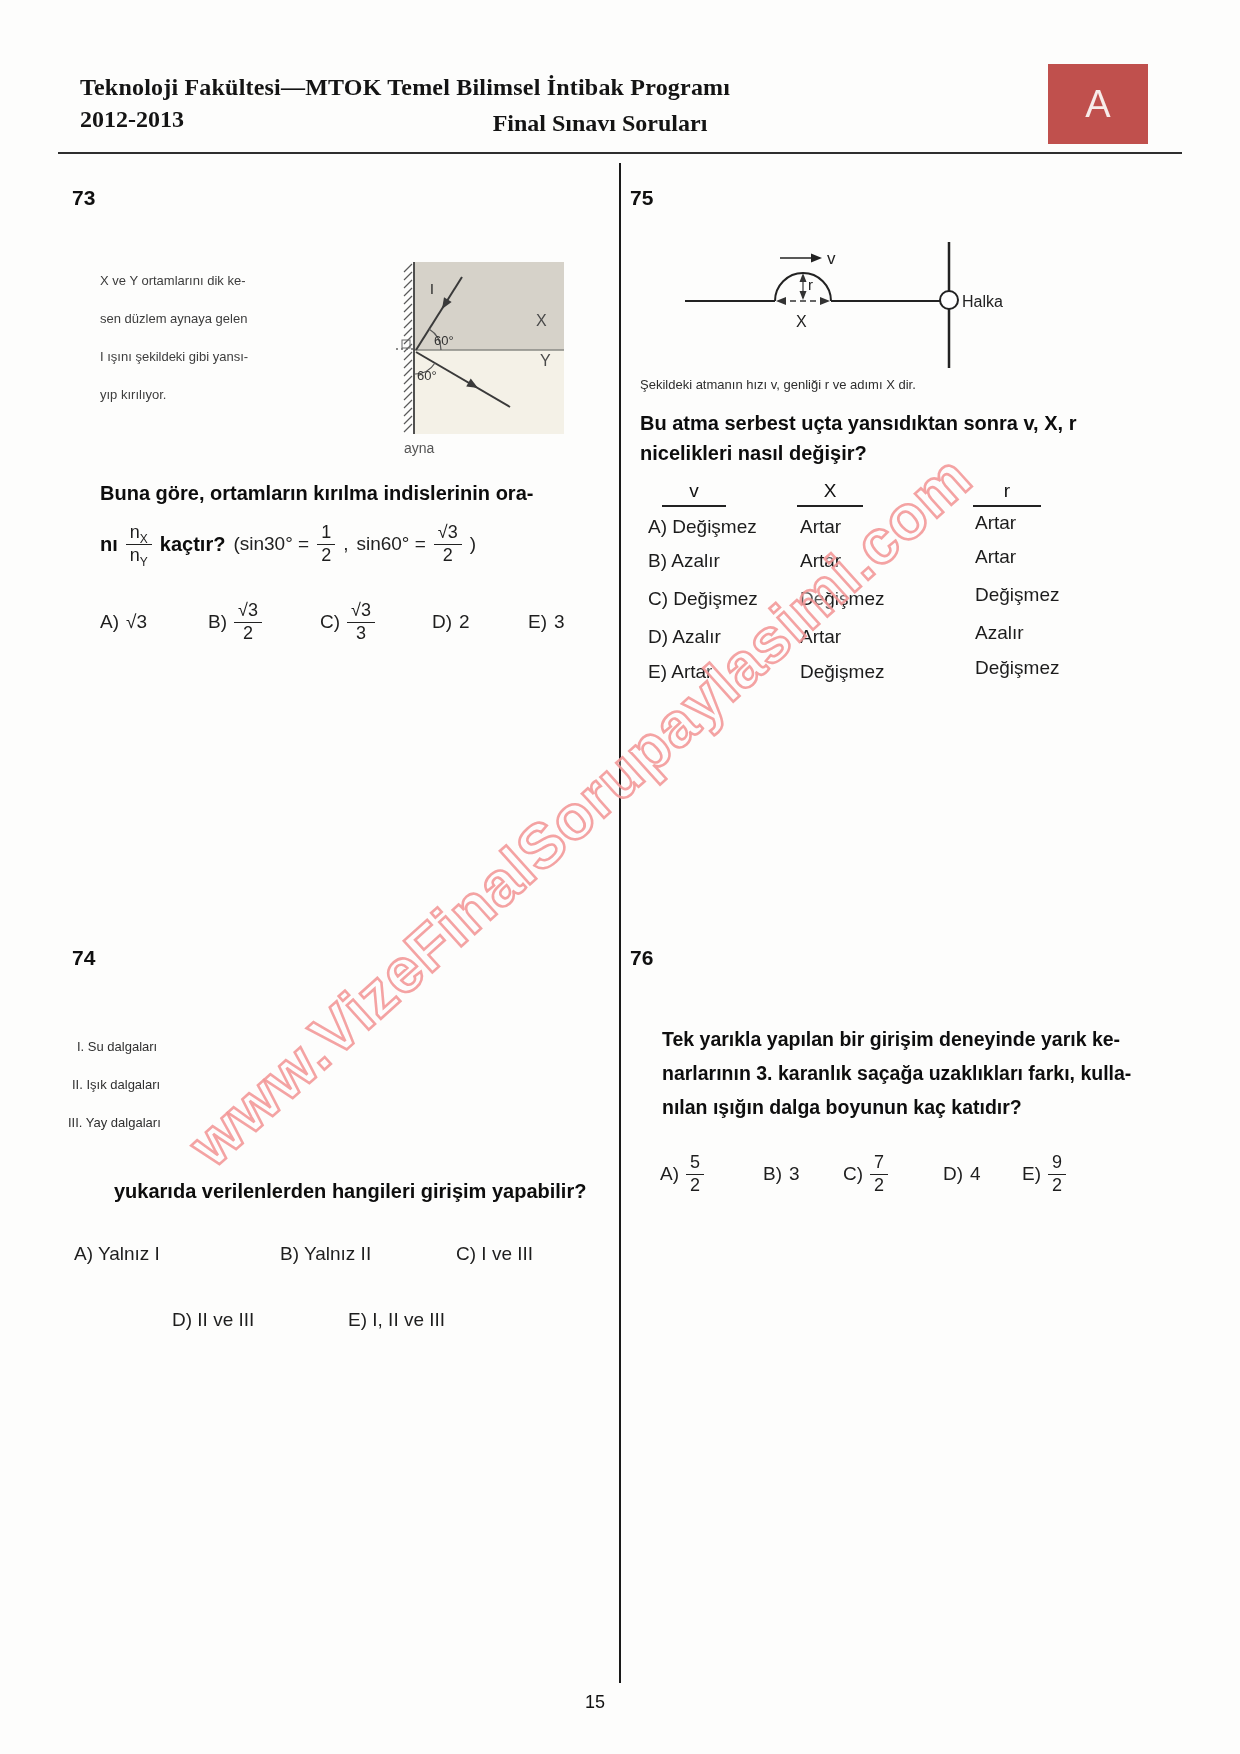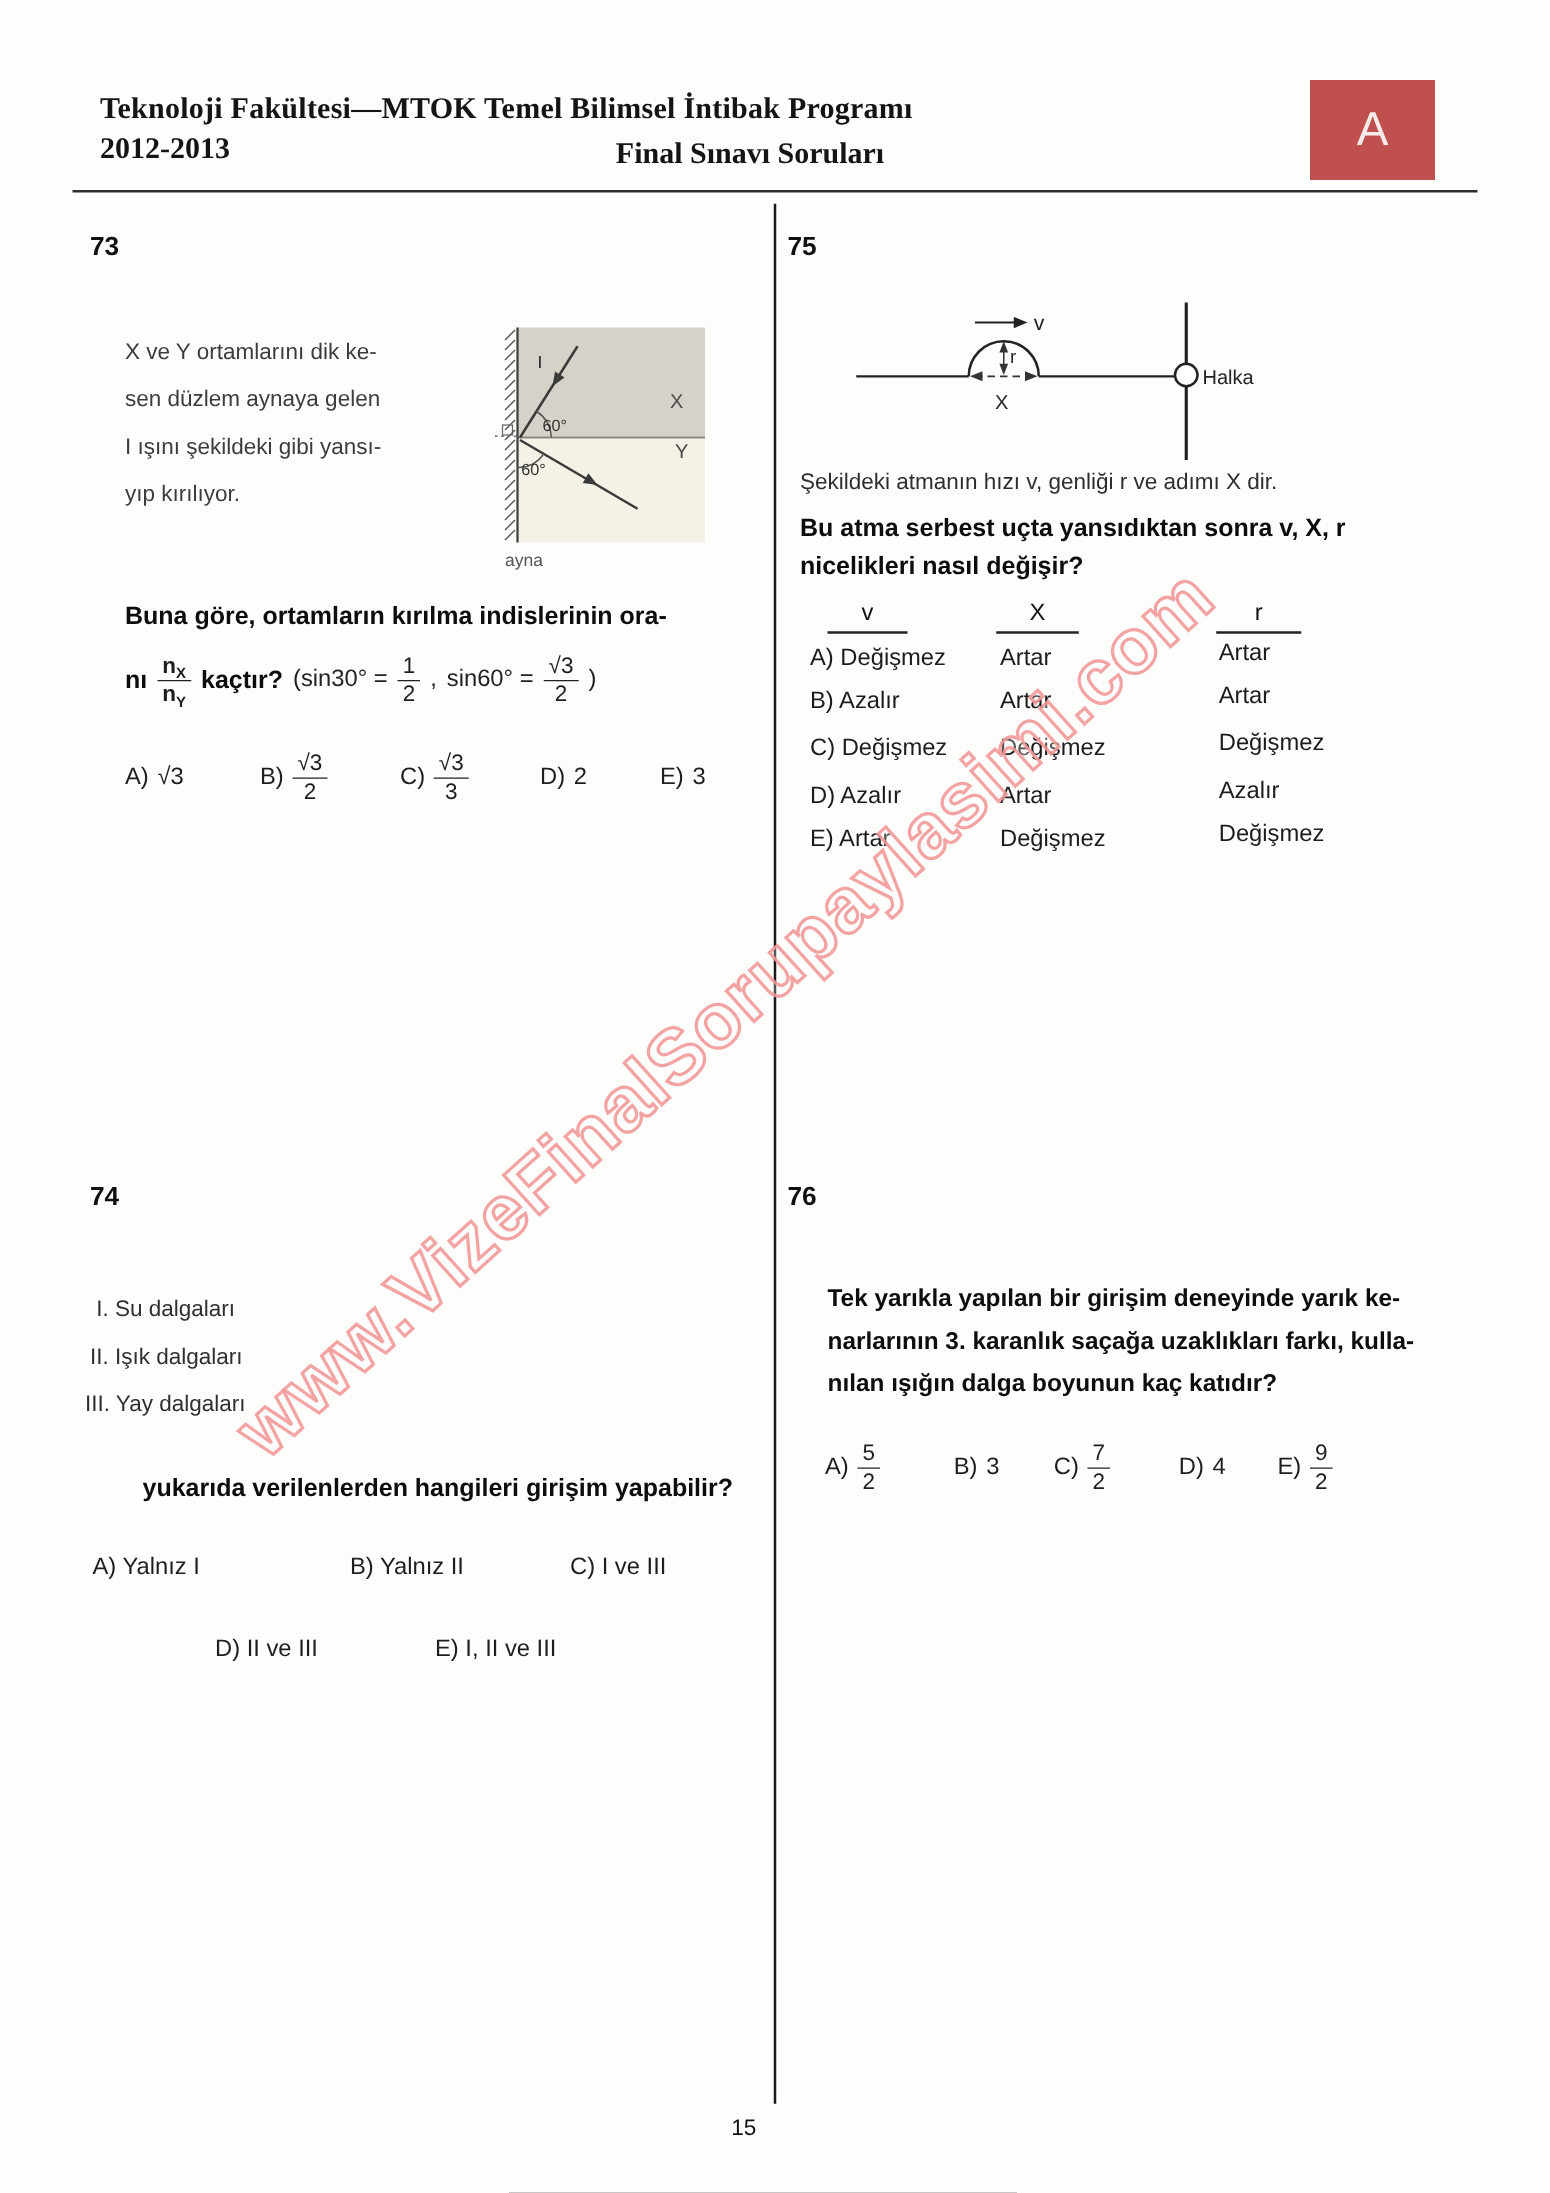--- a/index.html
+++ b/index.html
@@ -9,21 +9,21 @@
   .serif{font-family:"Liberation Serif","DejaVu Serif",serif;font-weight:bold;color:#141414;}
   .h-title{left:80px;top:74px;font-size:24px;letter-spacing:.2px;}
   .h-year{left:80px;top:106px;font-size:24px;}
   .h-sub{left:350px;top:110px;width:500px;text-align:center;font-size:24px;}
   .booklet{left:1048px;top:64px;width:100px;height:80px;background:#c0504d;
            display:flex;align-items:center;justify-content:center;}
   .booklet span{font-size:38px;color:#f7ecea;font-family:"Liberation Sans",sans-serif;}
   .h-rule{left:58px;top:152px;width:1124px;height:2px;background:#2e2e2e;}
   .divider{left:619px;top:163px;width:2px;height:1520px;background:#1a1a1a;}
   .qnum{font-weight:bold;font-size:21px;color:#101010;}
-  .btext{font-size:18px;color:#3c3c3c;line-height:38px;}
+  .btext{font-size:13px;color:#3c3c3c;line-height:38px;}
   .stem{font-weight:bold;font-size:20px;color:#0d0d0d;}
   .opt{position:absolute;display:inline-flex;align-items:center;gap:7px;font-size:19px;color:#1e1e1e;height:56px;}
   .optlabel{white-space:nowrap;}
   .frac{display:inline-block;text-align:center;line-height:1.08;font-size:18px;color:#1e1e1e;}
   .frac .fn{display:block;border-bottom:1.7px solid #222;padding:0 4px 1px;}
   .frac .fd{display:block;padding:1px 4px 0;}
   .frac sub{font-size:12px;line-height:0;}
   .flexrow{display:flex;align-items:center;}
   .tbl-h{position:absolute;text-align:center;font-size:19px;color:#111;border-bottom:2px solid #222;padding-bottom:3px;}
   .tbl-c{position:absolute;font-size:19px;color:#1c1c1c;white-space:nowrap;}
@@ -83,21 +83,21 @@
     <text x="21" y="124" font-size="13" fill="#333">60°</text>
     <text x="140" y="70" font-size="16" fill="#4a4a4a">X</text>
     <text x="144" y="110" font-size="16" fill="#4a4a4a">Y</text>
     <text x="8" y="197" font-size="14" fill="#555">ayna</text>
   </svg>
 
   <div class="abs stem" style="left:100px;top:482px;width:470px;">Buna göre, ortamların kırılma indislerinin ora-</div>
 
   <div class="abs flexrow" style="left:100px;top:512px;height:64px;gap:8px;">
     <span class="stem">nı</span>
-    <span class="frac" style="font-weight:bold;">
+    <span class="frac" style="font-weight:normal;">
       <span class="fn"><span>n</span><sub>X</sub></span>
       <span class="fd"><span>n</span><sub>Y</sub></span>
     </span>
     <span class="stem">kaçtır?</span>
     <span style="font-size:19px;">(sin30° =</span>
     <span class="frac">
       <span class="fn">1</span>
         <span class="fd">2</span>
     </span>
     <span style="font-size:19px;">,</span>

